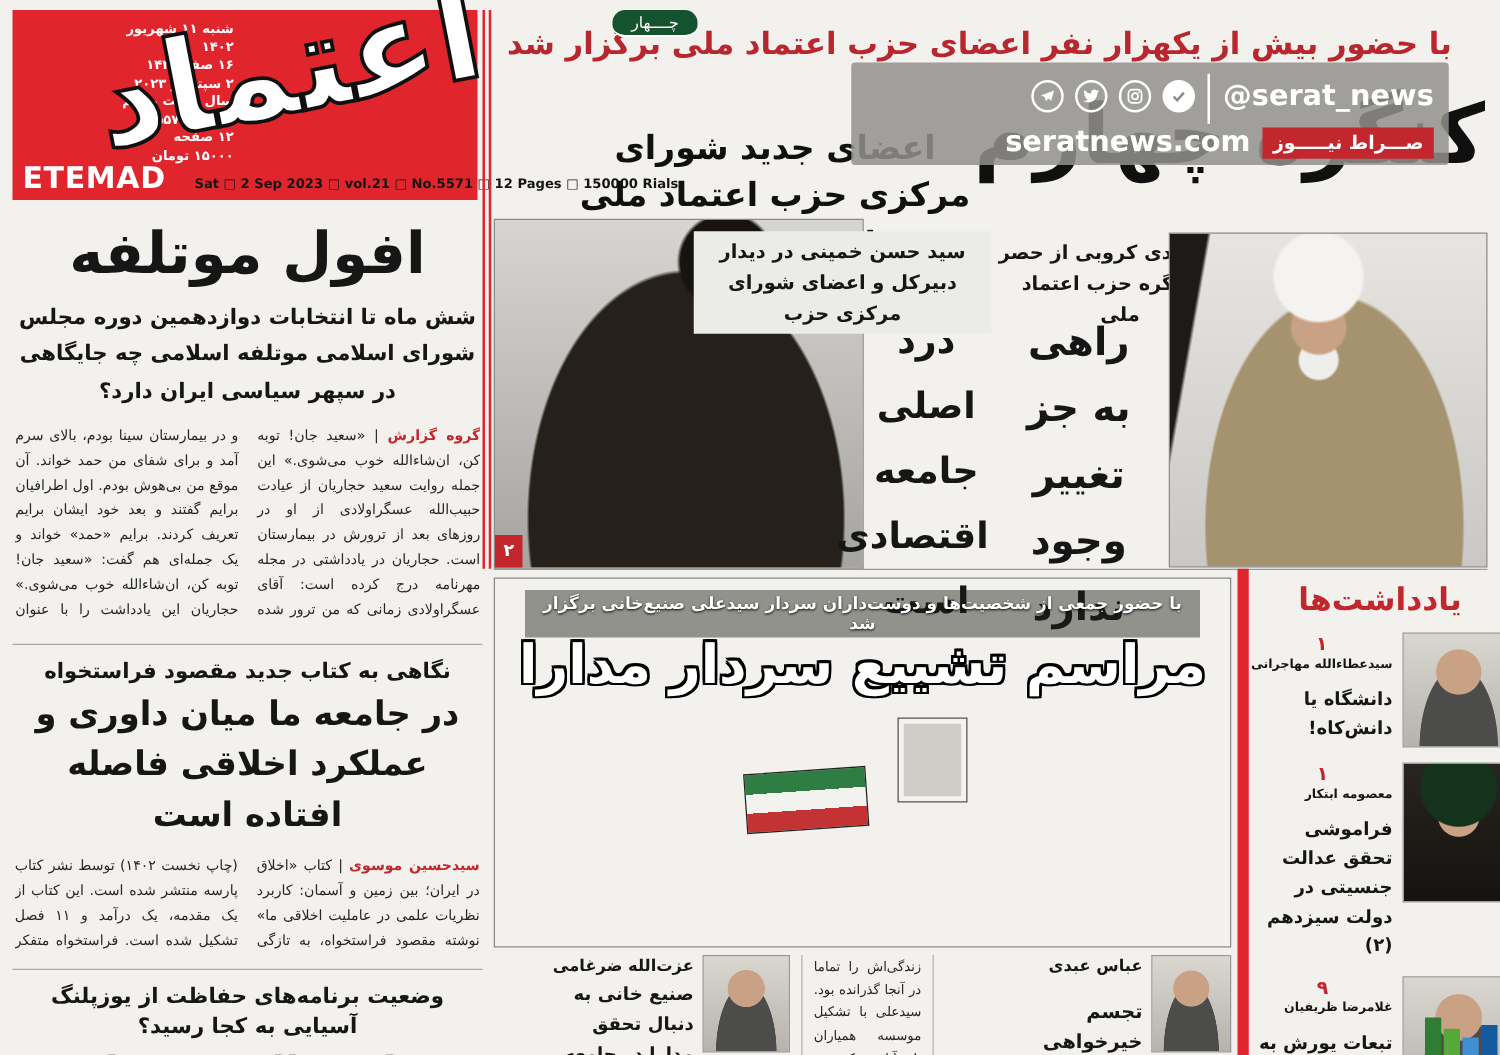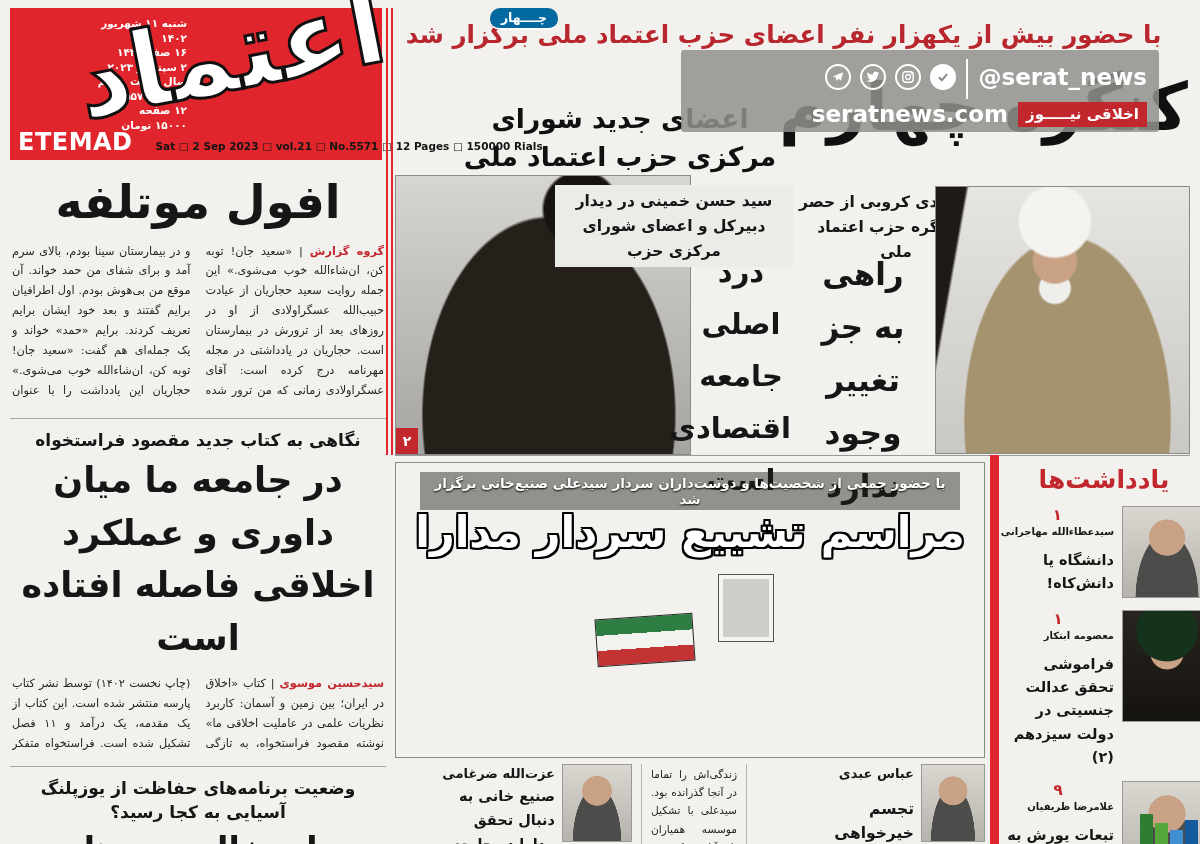--- a/index.html
+++ b/index.html
@@ -15,22 +15,22 @@
   .m-strip{position:absolute;left:8px;right:8px;bottom:4px;display:flex;align-items:baseline;gap:23px;direction:ltr;}
   .m-latin{color:#fff;font-size:24px;font-weight:bold;letter-spacing:.5px;}
   .m-en{color:#141414;font-size:10.5px;font-weight:bold;white-space:nowrap;}
 
   
   .topright{position:absolute;left:395px;top:8px;width:795px;height:447px;border-bottom:1px solid #9a9a98;}
   .topright::before{content:"";position:absolute;left:-9px;top:0;bottom:0;width:3px;
                     border-left:2px solid #e0262c;border-right:2px solid #e0262c;}
   .top-headline{position:absolute;top:12px;left:0;right:18px;text-align:center;color:#b8272e;
                 font-size:24.5px;font-weight:bold;letter-spacing:-.5px;}
-  .badge-pink{position:absolute;top:0;left:95px;min-width:60px;height:20px;background:#0369a1;
-              color:#fff;font-size:12.5px;font-weight:bold;text-align:center;line-height:19px;
+  .badge-pink{position:absolute;top:0;left:95px;min-width:60px;height:20px;background:#14532d;
+              color:#fff;font-size:12.5px;font-weight:normal;text-align:center;line-height:19px;
               border-bottom:2px solid #fff;z-index:6;padding:0 4px;border-radius:10px;}
   .big-title{position:absolute;top:50px;right:2px;white-space:nowrap;font-size:66px;font-weight:bold;
              color:#101010;letter-spacing:-3px;line-height:1.5;z-index:1;}
   .center-headline{position:absolute;top:92px;left:56px;width:338px;text-align:center;
                    font-size:26.5px;font-weight:bold;line-height:1.45;color:#101010;}
 
   
   .watermark{position:absolute;top:42px;left:286px;width:478px;z-index:5;background:rgba(146,144,141,.85);
              border-radius:3px;padding:5px 12px;box-sizing:border-box;color:#fff;}
   .wm-row{display:flex;align-items:center;gap:10px;justify-content:flex-start;}
@@ -71,21 +71,21 @@
       radial-gradient(circle at 47% 38%, #eeeeea 7%, rgba(0,0,0,0) 8%),
       radial-gradient(ellipse at 52% 88%, #a5936f 55%, rgba(0,0,0,0) 56%),
       linear-gradient(180deg,#e6e5e1,#c9c8c4);}
 
   
   .leftcol{position:absolute;left:10px;top:168px;width:376px;}
   .article{padding:6px 2px 8px;}
   .article + .article{border-top:1px solid #a9a8a5;}
   .a-kicker{font-size:17px;font-weight:bold;text-align:center;line-height:1.4;margin-top:4px;}
   .a-title1{font-size:46px;font-weight:bold;text-align:center;letter-spacing:-2px;line-height:1.25;}
-  .a-title2{font-size:35px;font-weight:bold;text-align:center;letter-spacing:-1px;line-height:1.5;margin-top:2px;}
+  .a-title2{font-size:27px;font-weight:bold;text-align:center;letter-spacing:-1px;line-height:1.5;margin-top:2px;}
   .a-title3{font-size:33px;font-weight:bold;text-align:center;letter-spacing:-1px;line-height:1.35;margin-top:2px;}
   .a-sub{font-size:17px;font-weight:bold;text-align:center;line-height:1.75;margin-top:8px;}
   .a-body{margin-top:10px;font-size:11.3px;line-height:1.76;text-align:justify;color:#262626;
           columns:2;column-gap:15px;overflow:hidden;}
   .h-170{height:168px;} .h-84{height:84px;}
   .byline{color:#c1272d;font-weight:bold;}
 
   
   .funeral{position:absolute;left:395px;top:460px;width:590px;height:384px;}
   .f-photo{position:absolute;left:0;right:0;top:2px;height:296px;border:1px solid #8a8a88;box-sizing:border-box;
@@ -198,21 +198,21 @@
               </svg>
           </span>
           <span class="wm-icon solid">
             <svg width="14" height="14" viewBox="0 0 24 24" fill="none" stroke="#8c8a87" stroke-width="3.4">
                 <path d="M5 12.5 10 17.5 19 7"></path>
               </svg>
           </span>
         </span>
       </div>
       <div class="wm-row wm-row2">
-        <span class="wm-brand">اخلاقی نیـــــوز</span>
+        <span class="wm-brand">صـــراط نیـــــوز</span>
         <span class="wm-site" dir="ltr">seratnews.com</span>
       </div>
     </div>
 
     <div class="kh-photo">
       <div class="page-badge">۲</div>
     </div>
     <div class="kh-kicker">سید حسن خمینی در دیدار دبیرکل و اعضای شورای مرکزی حزب</div>
     <div class="kh-quote">
       <div>درد اصلی</div>
@@ -228,20 +228,21 @@
       <div>وجود</div>
       <div>ندارد</div>
     </div>
     <div class="ka-photo"></div>
   </div>
 
   <div class="leftcol">
 
     <div class="article">
       <div class="a-title1">افول موتلفه</div>
+      <div class="a-sub">شش ماه تا انتخابات دوازدهمین دوره مجلس شورای اسلامی موتلفه اسلامی چه جایگاهی در سپهر سیاسی ایران دارد؟</div>
       <div class="a-body h-170">
         <span class="byline">گروه گزارش</span>
         <span> | </span>
         <span>«سعید جان! توبه کن، ان‌شاءالله خوب می‌شوی.» این جمله روایت سعید حجاریان از عیادت حبیب‌الله عسگراولادی از او در روزهای بعد از ترورش در بیمارستان است. حجاریان در یادداشتی در مجله مهرنامه درج کرده است: آقای عسگراولادی زمانی که من ترور شده و در بیمارستان سینا بودم، بالای سرم آمد و برای شفای من حمد خواند. آن موقع من بی‌هوش بودم. اول اطرافیان برایم گفتند و بعد خود ایشان برایم تعریف کردند. برایم «حمد» خواند و یک جمله‌ای هم گفت: «سعید جان! توبه کن، ان‌شاءالله خوب می‌شوی.» حجاریان این یادداشت را با عنوان «برای او که به نام حبیب‌الله بود و به کسوت نیز هم» درباره عسگراولادی و تاثیر شخصیت او بر حزب موتلفه نوشته است. تاثیری که این روزها، یک دهه بعد از درگذشت او بر موتلفه اسلامی سایه انداخته است تا جایی که این روزها دو شمایل حزبی و پارلمانی این حزب…</span>
         
       </div>
     </div>
 
     <div class="article">
       <div class="a-kicker">نگاهی به کتاب جدید مقصود فراستخواه</div>

